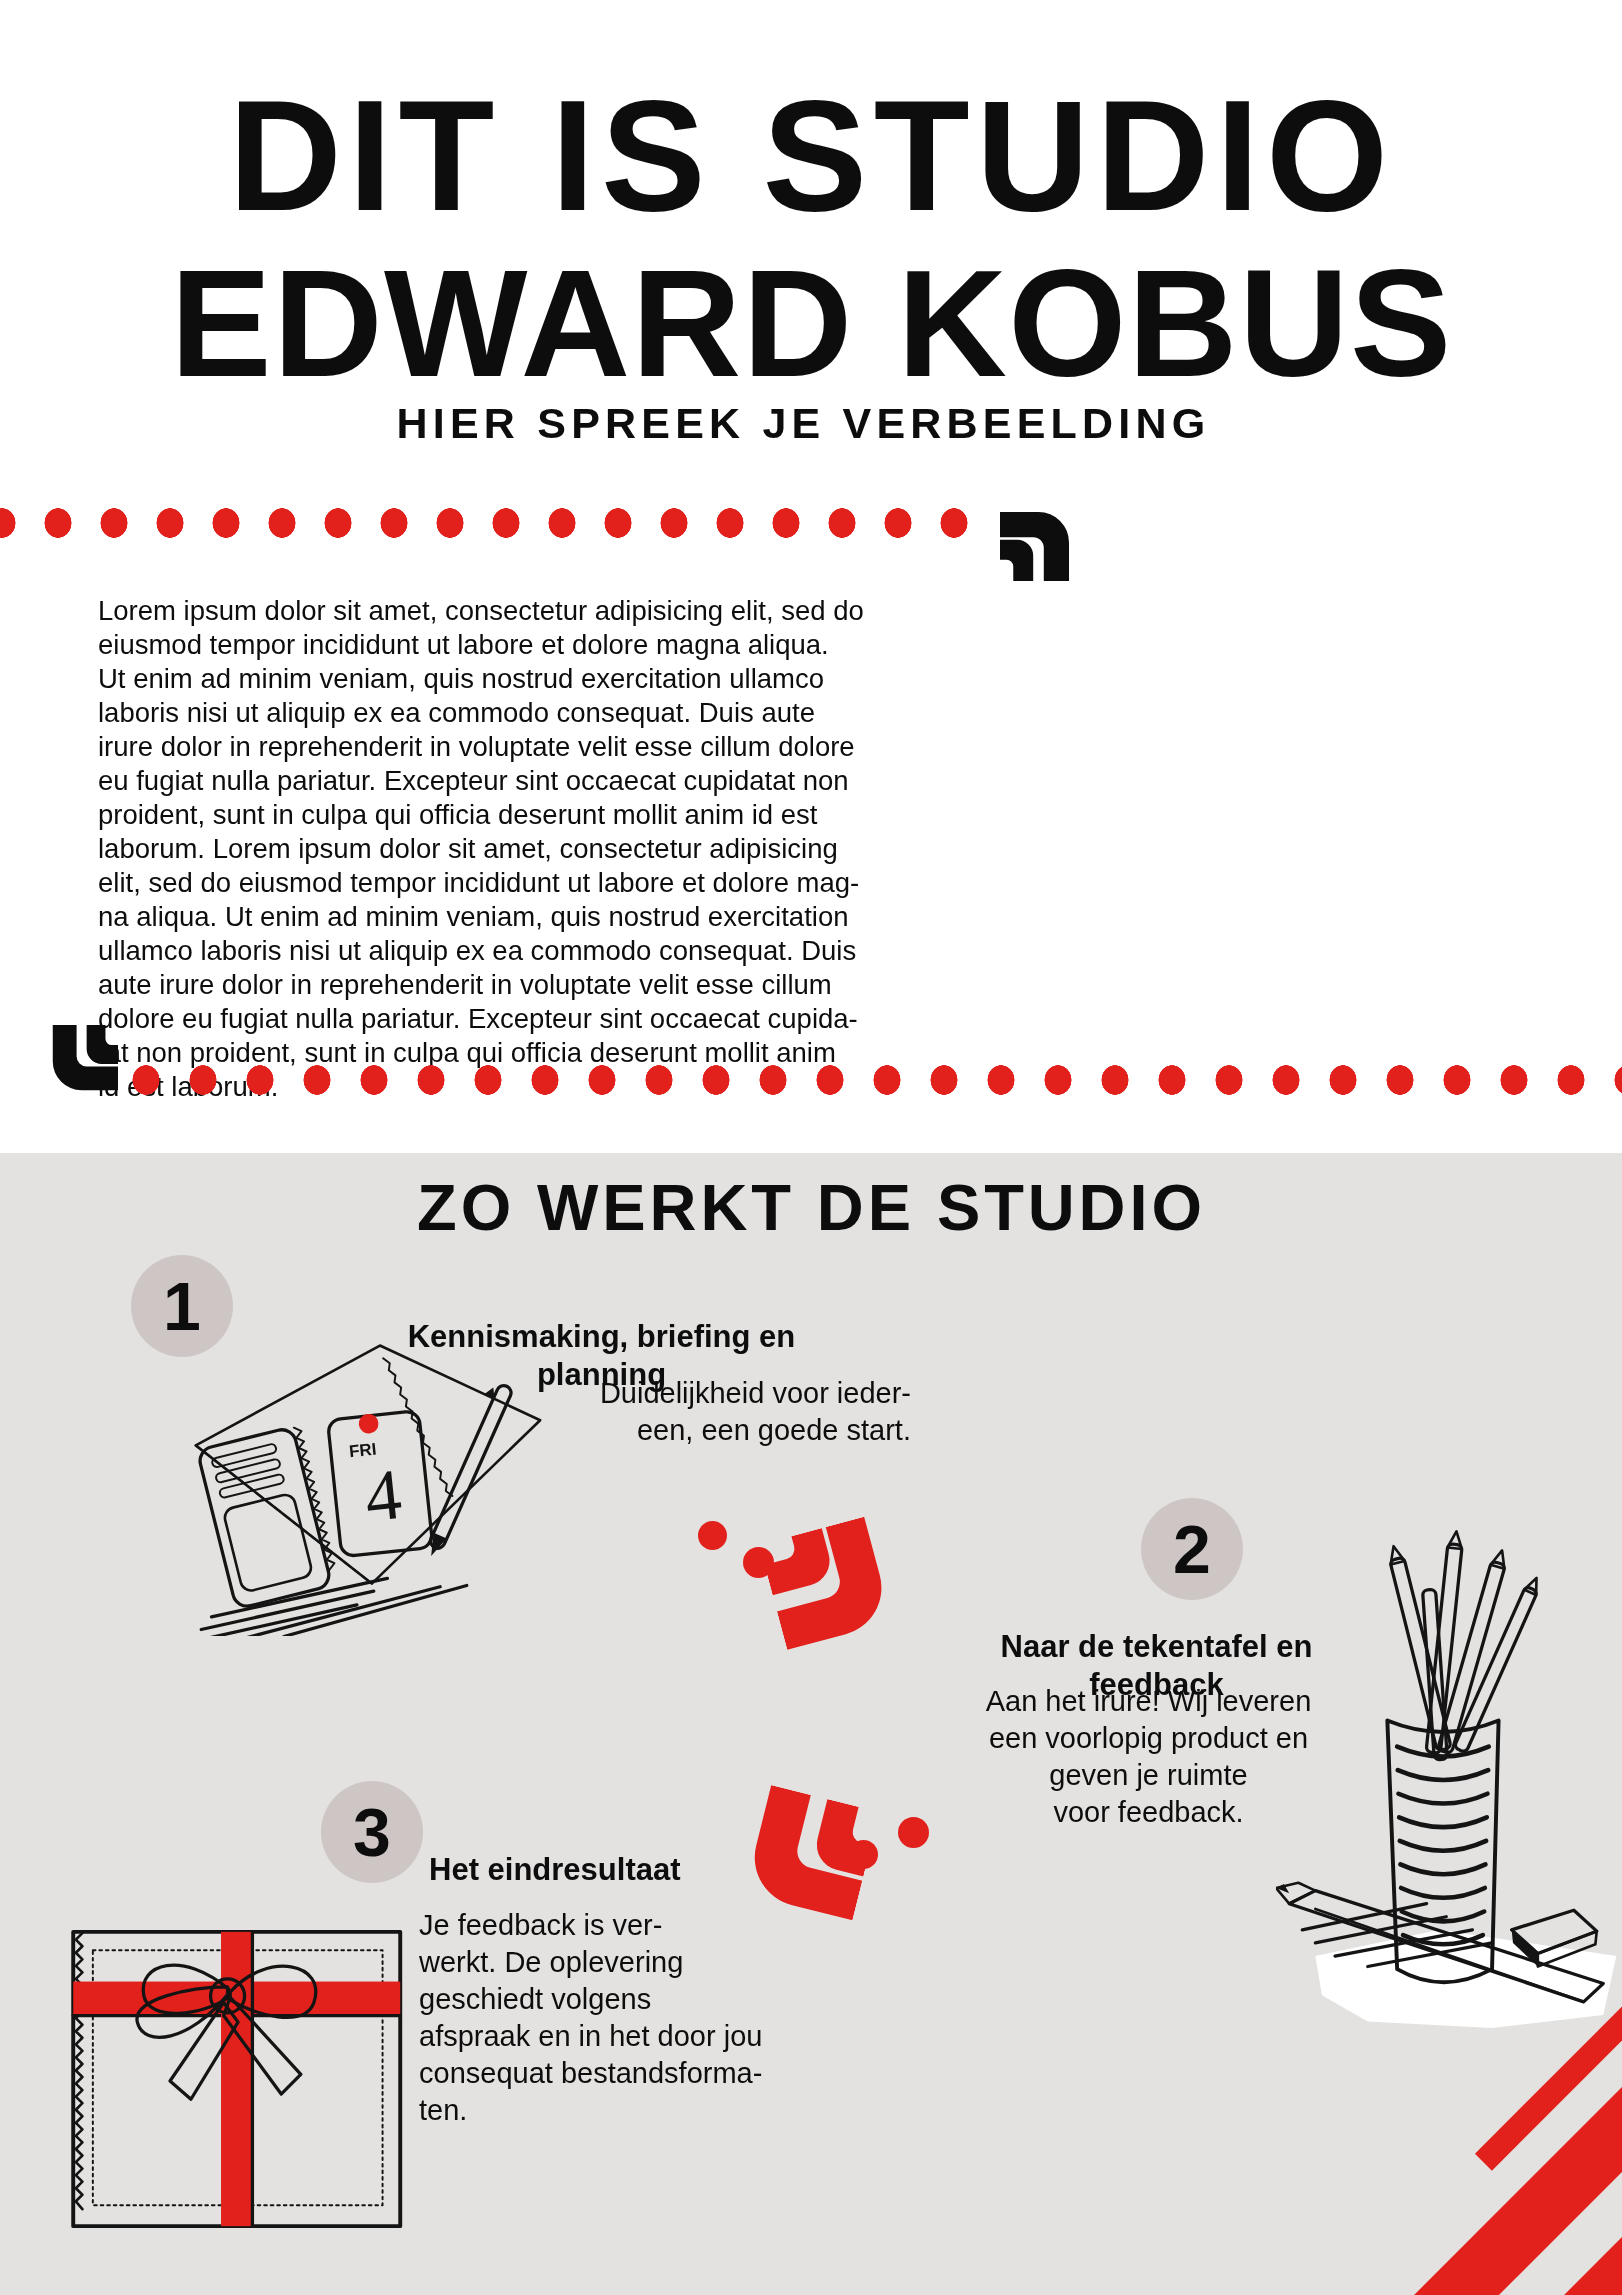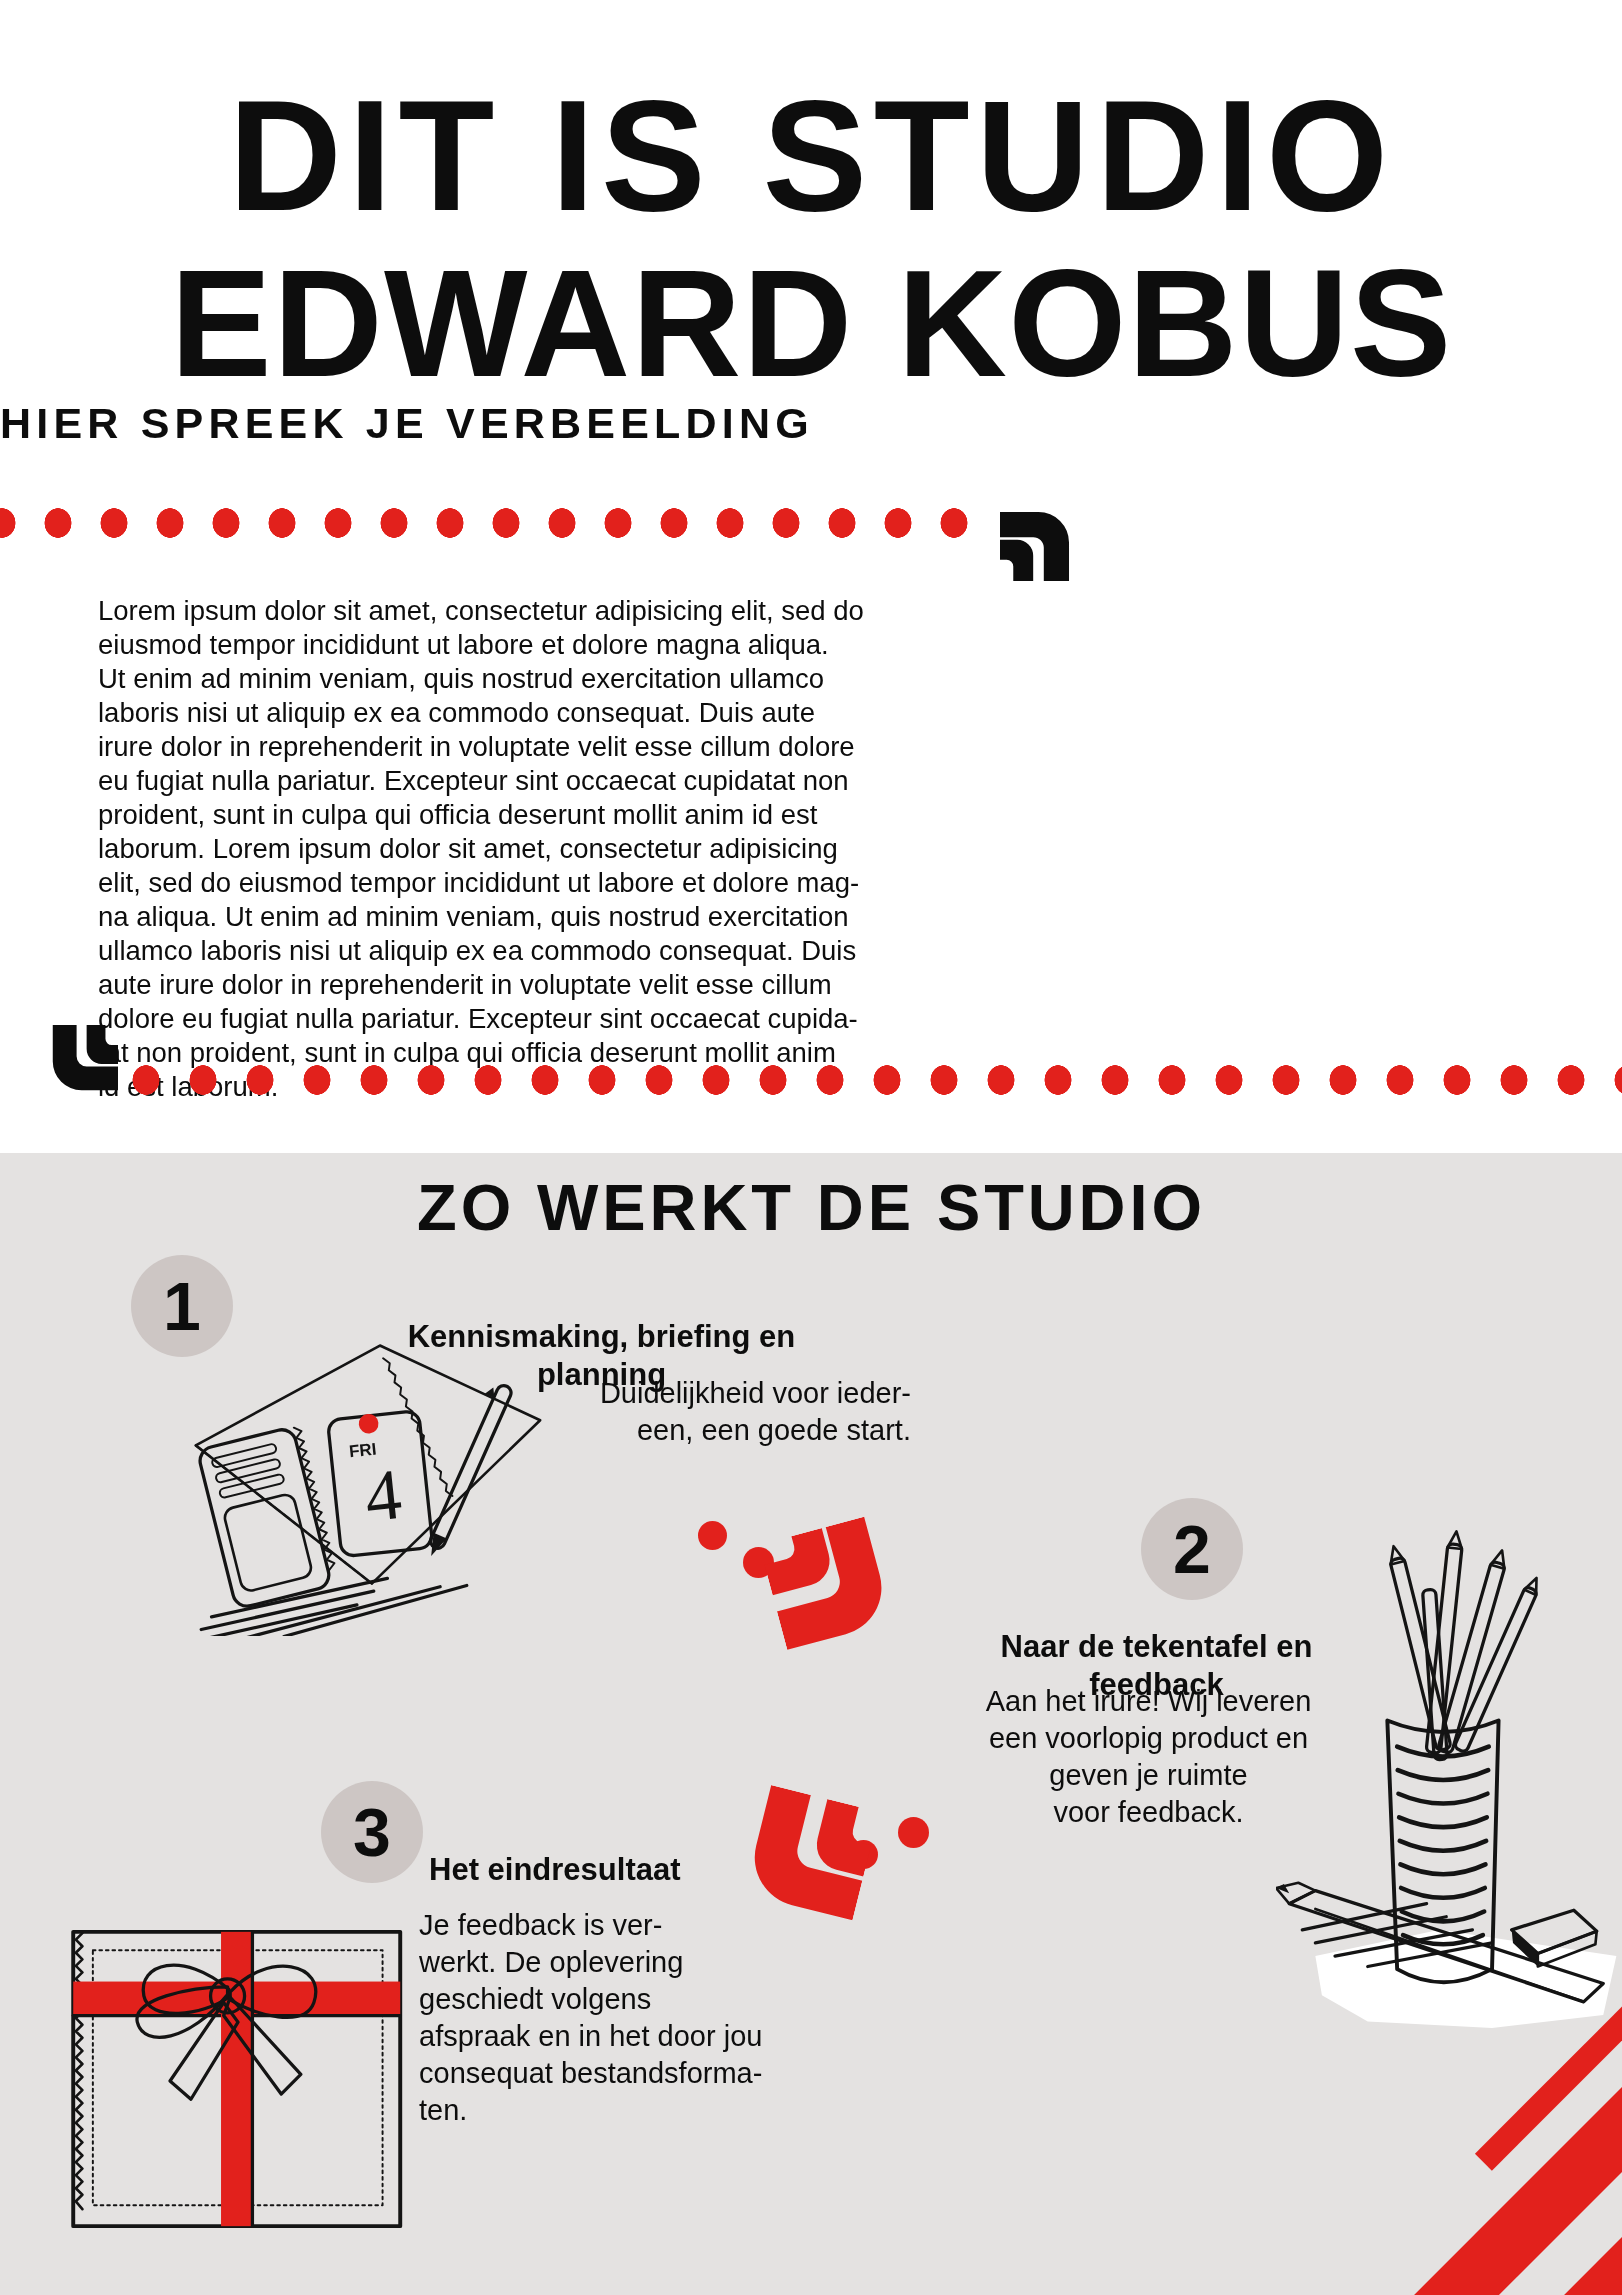--- a/index.html
+++ b/index.html
@@ -13,21 +13,21 @@
   }
   .abs{position:absolute;}
   .pre{white-space:pre-line;}
   .center{text-align:center;}
   .right{text-align:right;}
 
   
   .title{left:0;right:0;text-align:center;font-weight:bold;line-height:1;}
   .title1{top:77px;font-size:157px;letter-spacing:6.5px;}
   .title2{top:247px;font-size:152px;letter-spacing:1.3px;}
-  .subtitle{left:0;right:16px;top:399px;text-align:left;font-weight:bold;
+  .subtitle{left:0;right:16px;top:399px;text-align:center;font-weight:bold;
             font-size:43px;letter-spacing:5.2px;}
 
   .dot-row{height:30px;background-repeat:repeat-x;}
   .dot-row-1{left:0;top:508px;width:982px;
     background-image:radial-gradient(13.7px 15px at 28px 15px,#e2211c 97%,rgba(0,0,0,0) 100%);
     background-size:56px 30px;background-position:-26px 0;}
   .dot-row-2{left:131px;top:1065px;width:1492px;
     background-image:radial-gradient(13.7px 15px at 28px 15px,#e2211c 97%,rgba(0,0,0,0) 100%);
     background-size:57px 30px;background-position:-13px 0;}
 

